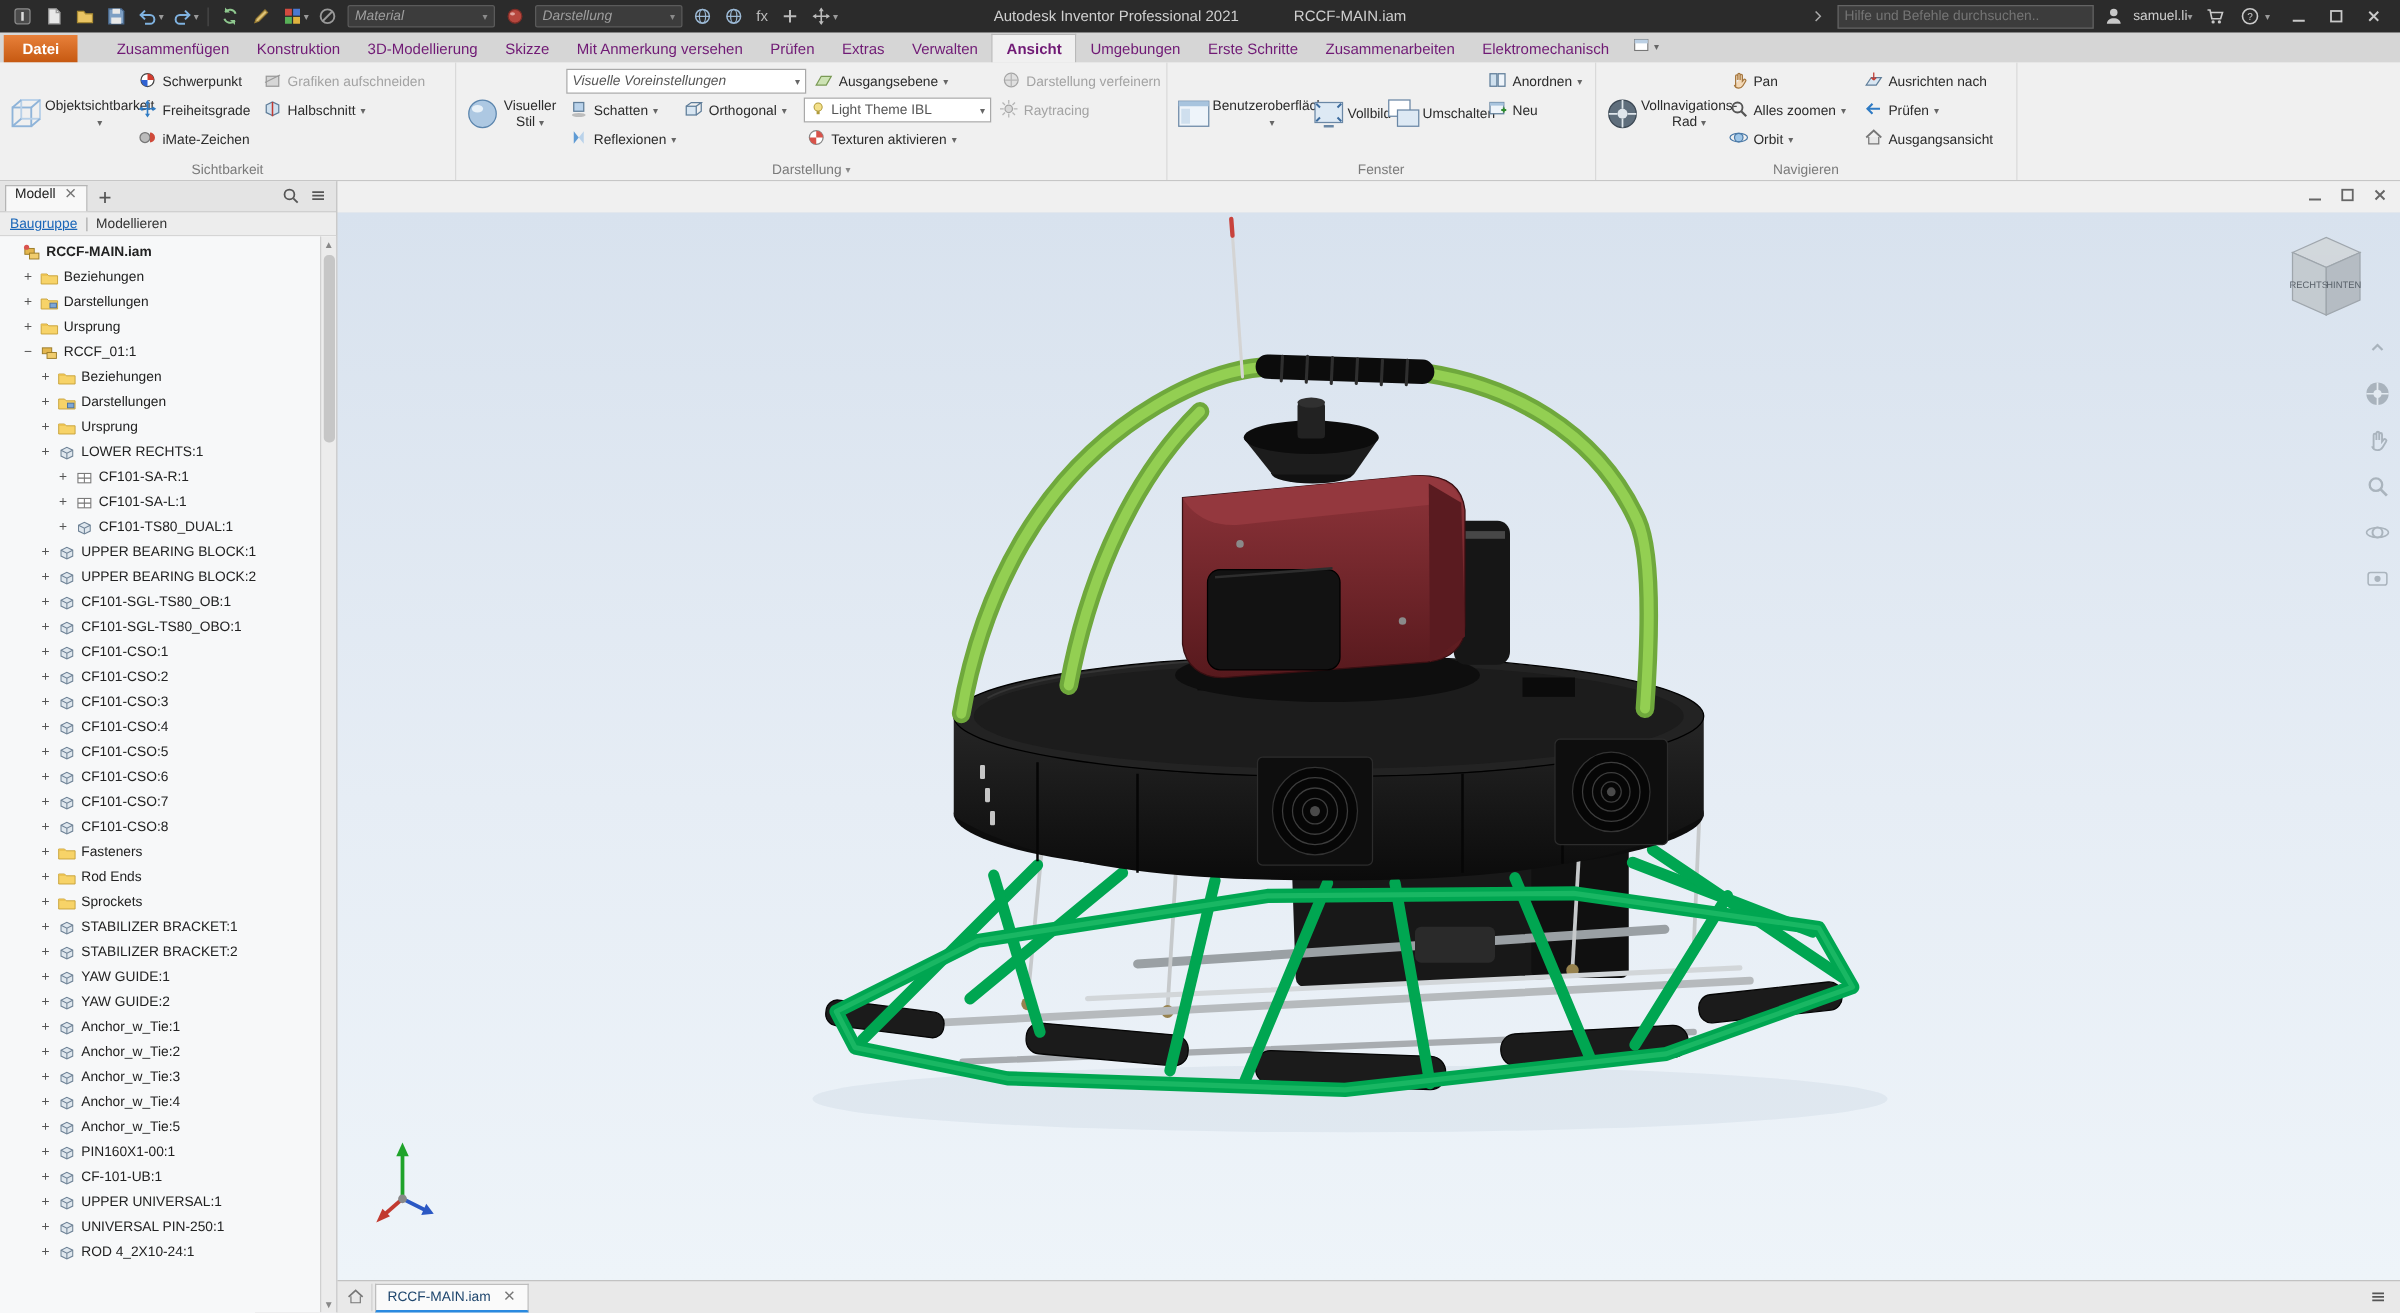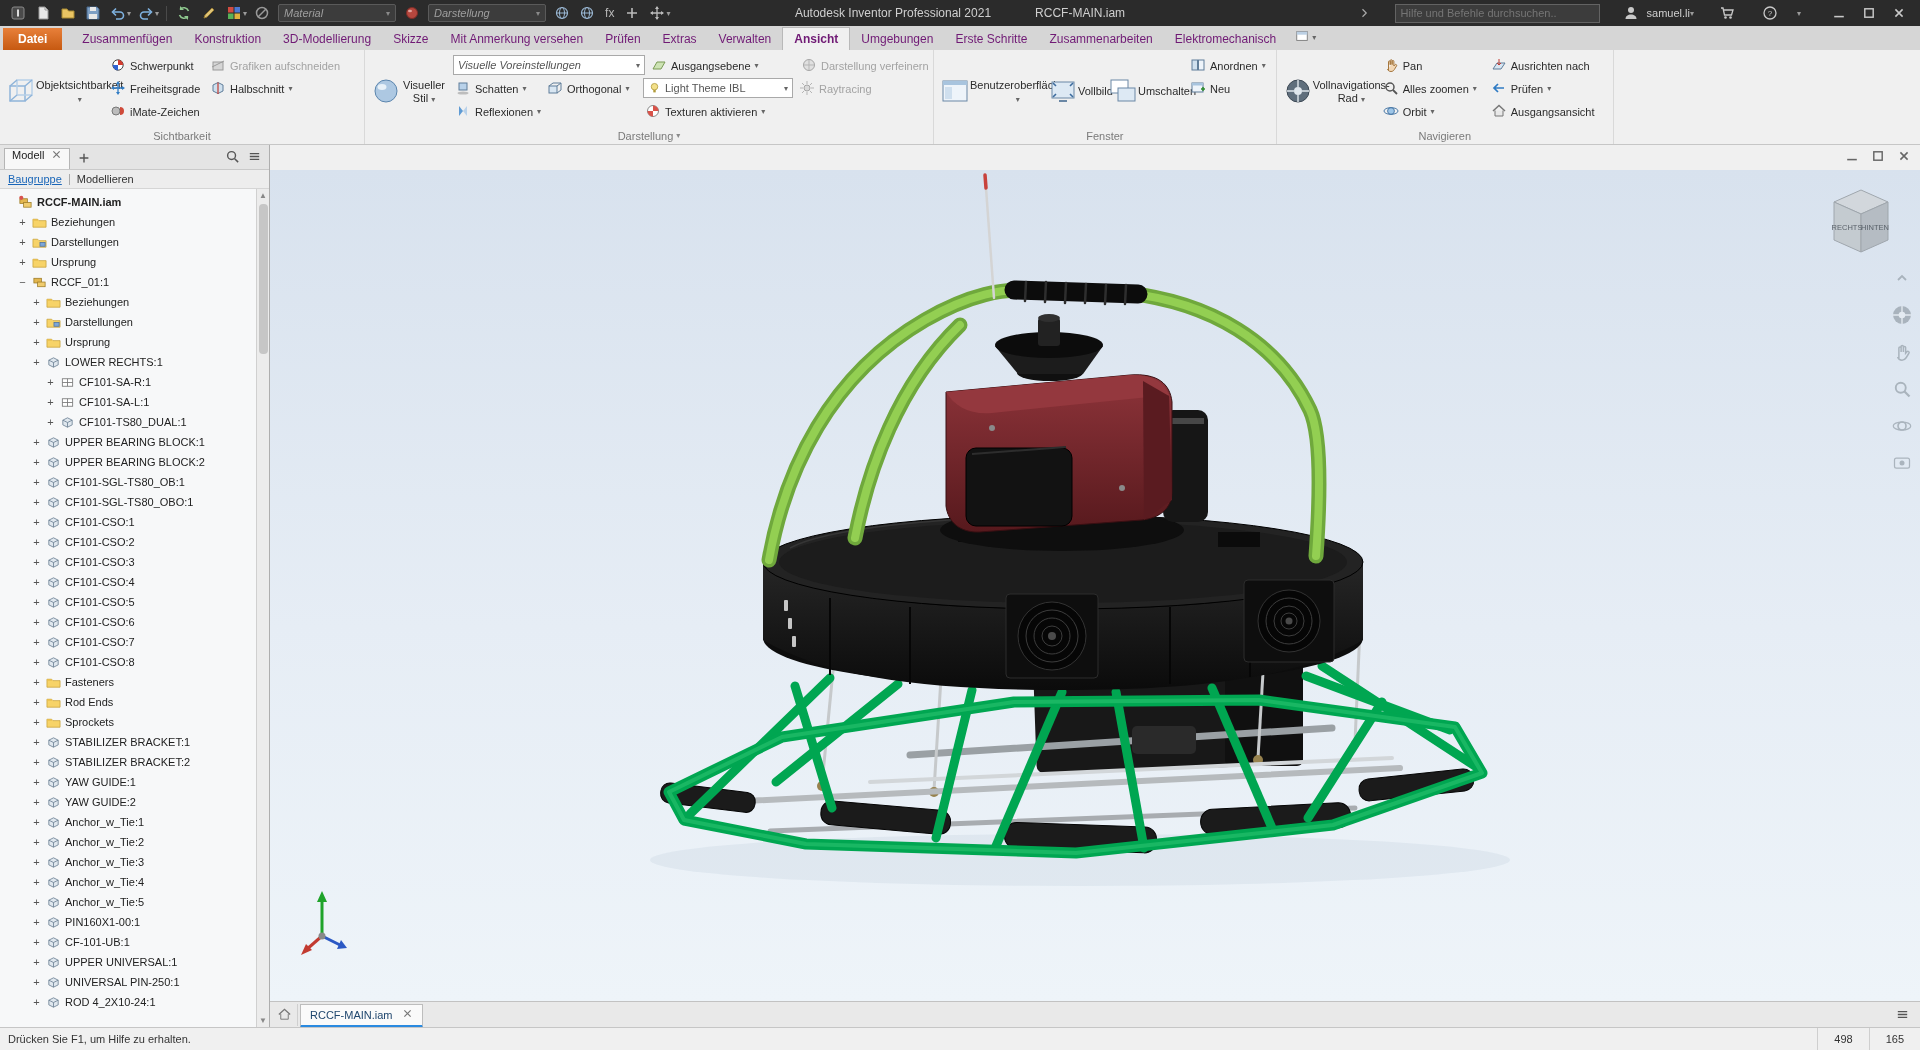--- a/index.html
+++ b/index.html
@@ -9,31 +9,31 @@
 
 .titlebar{height:26px;background:#2b2b2b;display:flex;align-items:center;padding:0 6px;color:#c9c9c9;position:relative;flex:0 0 auto}
 .tbL{display:flex;align-items:center;gap:1px}
 .tbi{width:24px;height:22px;display:flex;align-items:center;justify-content:center;border-radius:2px}
 .tbdd{font-size:8px;color:#9a9a9a;margin-left:-4px;margin-right:2px}
 .tbsep{width:1px;height:15px;background:#4a4a4a;margin:0 4px}
 .tbcombo{height:18px;width:118px;background:#3c3c3c;border:1px solid #5a5a5a;border-radius:2px;display:flex;align-items:center;justify-content:space-between;padding:0 5px;color:#9f9f9f;font-style:italic;font-size:11px;margin:0 3px}
 .tbcombo .cdd{font-size:8px;color:#8a8a8a;font-style:normal}
 .fx{color:#b9b9b9;padding:0 5px;font-size:12px}
 .tbtitle{position:absolute;left:50%;transform:translateX(-50%);display:flex;gap:44px;color:#cfcfcf;font-size:12px;white-space:nowrap}
-.tbR{margin-left:auto;display:flex;align-items:center;gap:19px}
+.tbR{margin-left:auto;display:flex;align-items:center;gap:4px}
 .tbsearch{width:205px;height:19px;background:#3c3c3c;border:1px solid #636363;display:flex;align-items:center;padding:0 5px}
 .tbsearch input{flex:1;background:transparent;border:none;outline:none;color:#bdbdbd;font-size:11px;font-family:inherit}
 .tbuser{display:flex;align-items:center;gap:4px;font-size:11px;color:#cfcfcf}
 .winbtns{display:flex;margin-left:2px}
 .winbtn{width:30px;height:26px;display:flex;align-items:center;justify-content:center}
 
 .tabrow{height:24px;background:#d6d6d6;display:flex;align-items:flex-end;padding-left:3px;flex:0 0 auto}
 #ribbon-tabs{display:flex;align-items:flex-end}
 .rtab{padding:4px 11px;font-size:12px;color:#701a75;white-space:nowrap}
-.rtab.file{background:linear-gradient(#e8803a,#c65911);color:#fff;font-weight:bold;padding:4px 15px;margin-right:9px}
+.rtab.file{background:linear-gradient(#e8803a,#c65911);color:#fff;font-weight:bold;padding:4px 15px;margin-right:20px}
 .rtab.active{background:#f0f0f0;border:1px solid #b9b9b9;border-bottom:none;font-weight:bold}
 .tabextra{display:flex;align-items:center;gap:3px;padding:0 8px 5px;color:#666;font-size:8px}
 
 .ribbon{height:95px;background:#f0f0f0;border-bottom:1px solid #c6c6c6;display:flex;flex:0 0 auto}
 .rgroup{display:flex;flex-direction:column;border-right:1px solid #d9d9d9;height:100%}
 .rbody{flex:1;display:flex;padding:4px 6px 0;gap:4px}
 .rlabel{height:17px;font-size:11px;color:#7a7a7a;display:flex;align-items:center;justify-content:center;gap:3px}
 .rlabel .cdd{font-size:8px;color:#8a8a8a}
 .bigbtn{display:flex;align-items:center;text-align:center;font-size:11px;color:#2b2b2b;line-height:1.15;padding-top:2px}
 .bigbtn .bicon{height:32px;display:flex;align-items:center;margin-bottom:2px}
@@ -1227,20 +1227,13 @@
         </div>
         <span class="dmenu">
             <svg width="15" height="15" viewBox="0 0 16 16">
               <path d="M3 5h10M3 8h10M3 11h10" stroke="#555" stroke-width="1.4"></path>
             </svg>
           </span>
       </div>
     </div>
   </div>
 
-  <div class="statusbar">
-    <span class="sbhint">Drücken Sie F1, um Hilfe zu erhalten.</span>
-    <div class="sbright">
-      <span class="sbcell">498</span>
-      <span class="sbcell">165</span>
-    </div>
-  </div>
 </div>
 
 </body></html>

